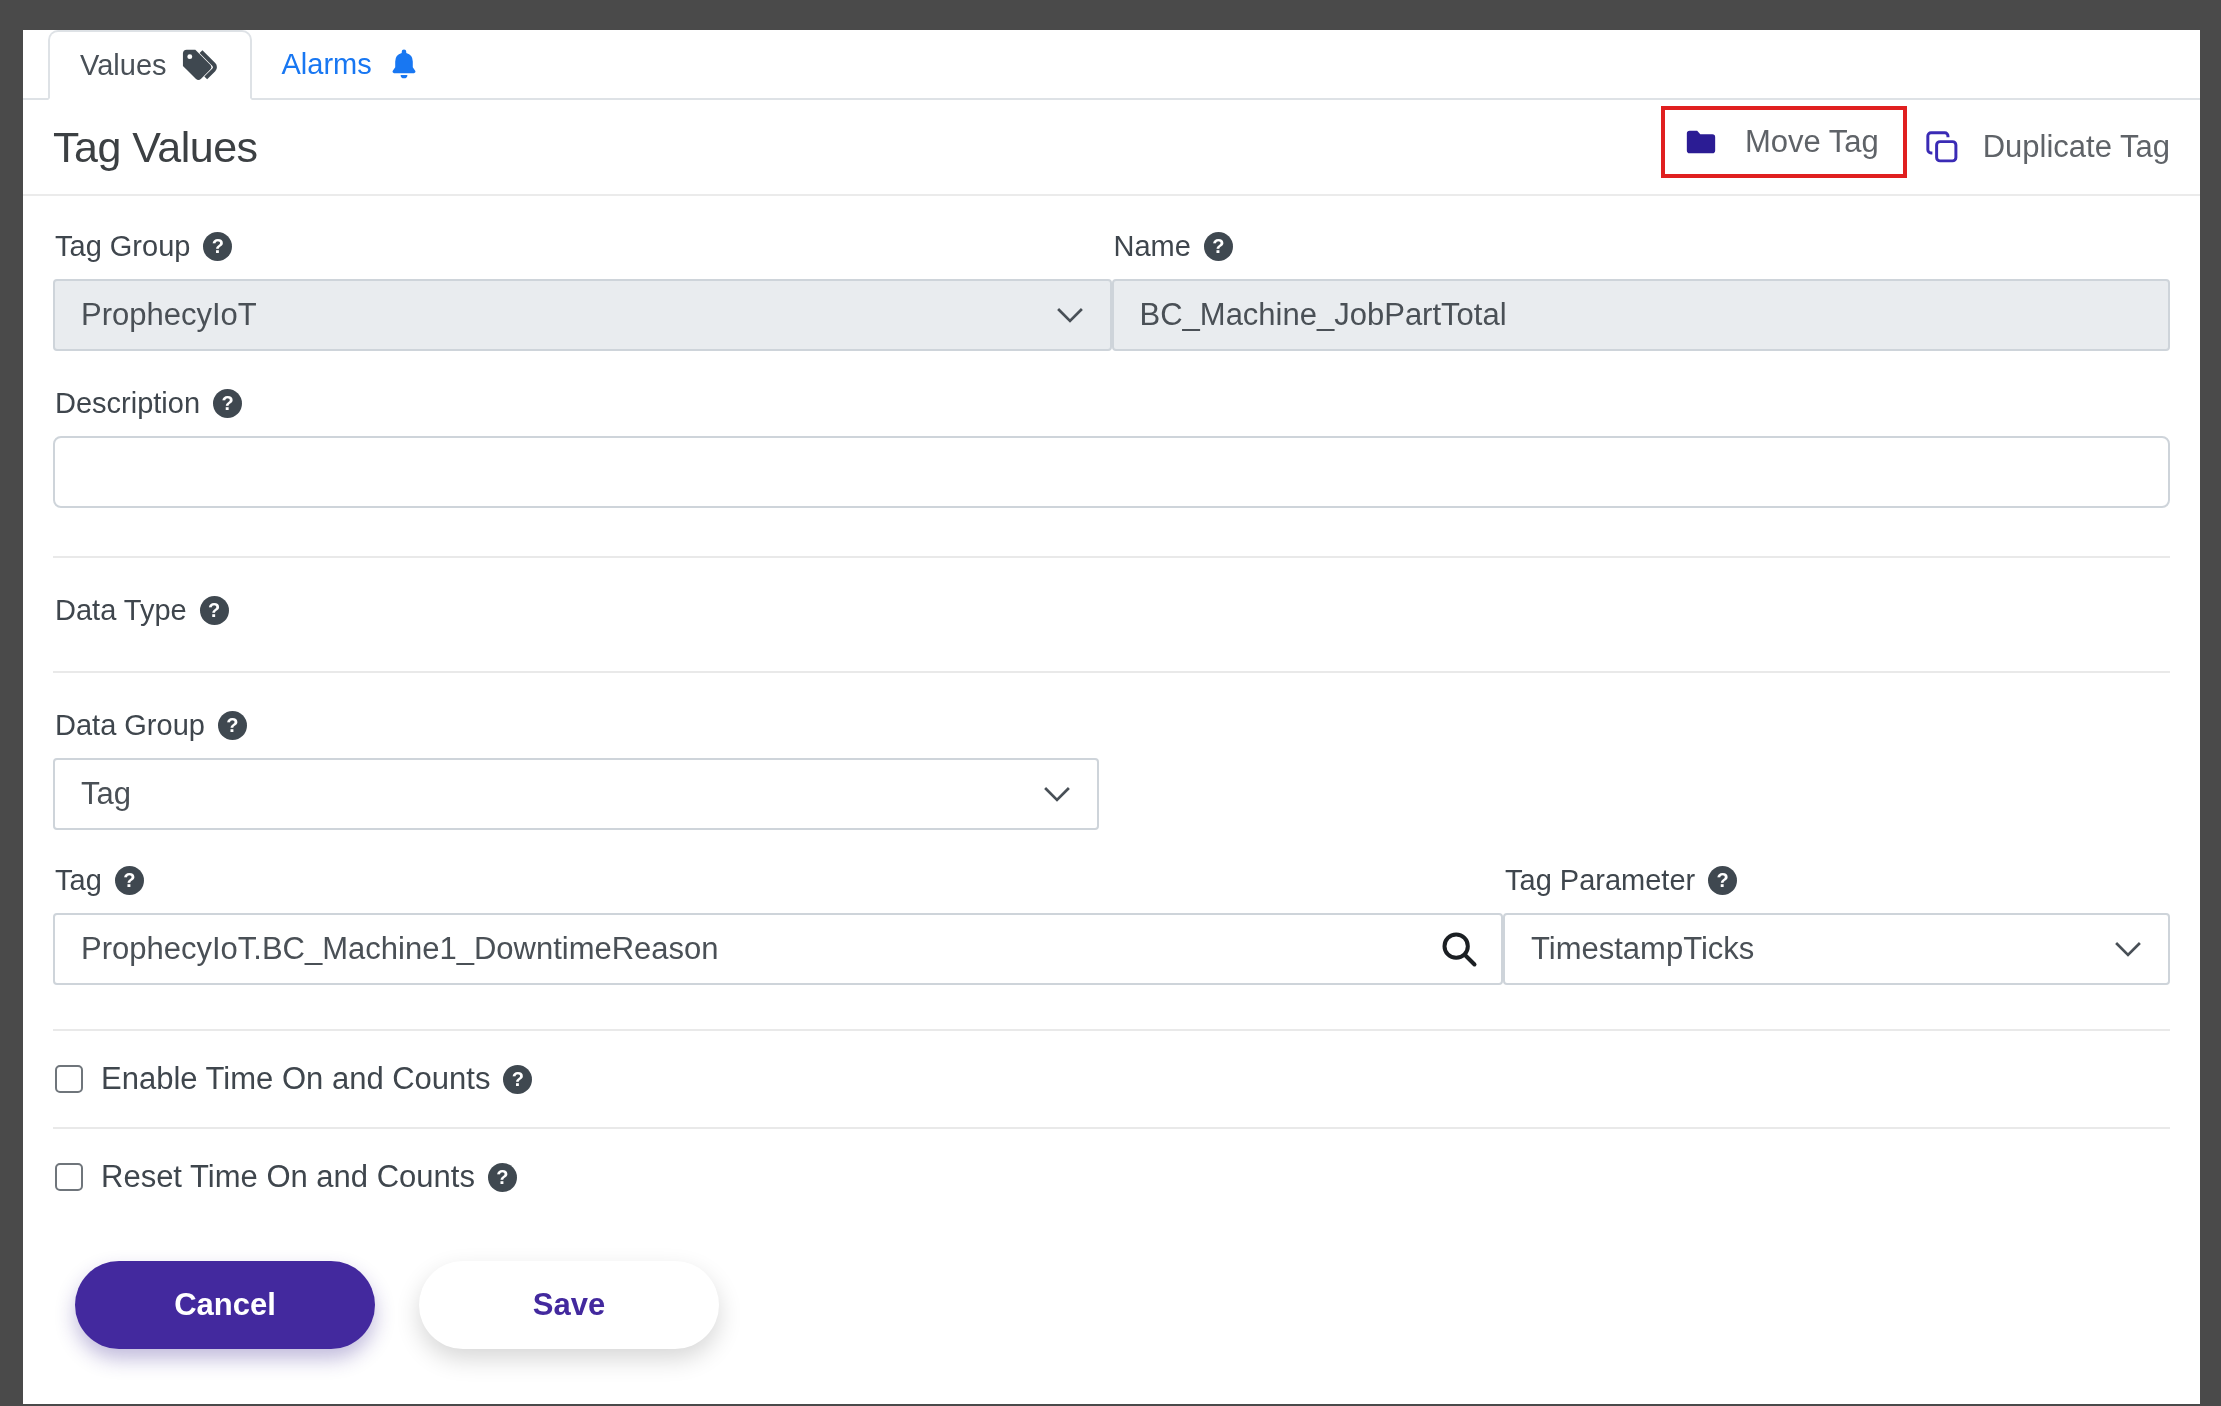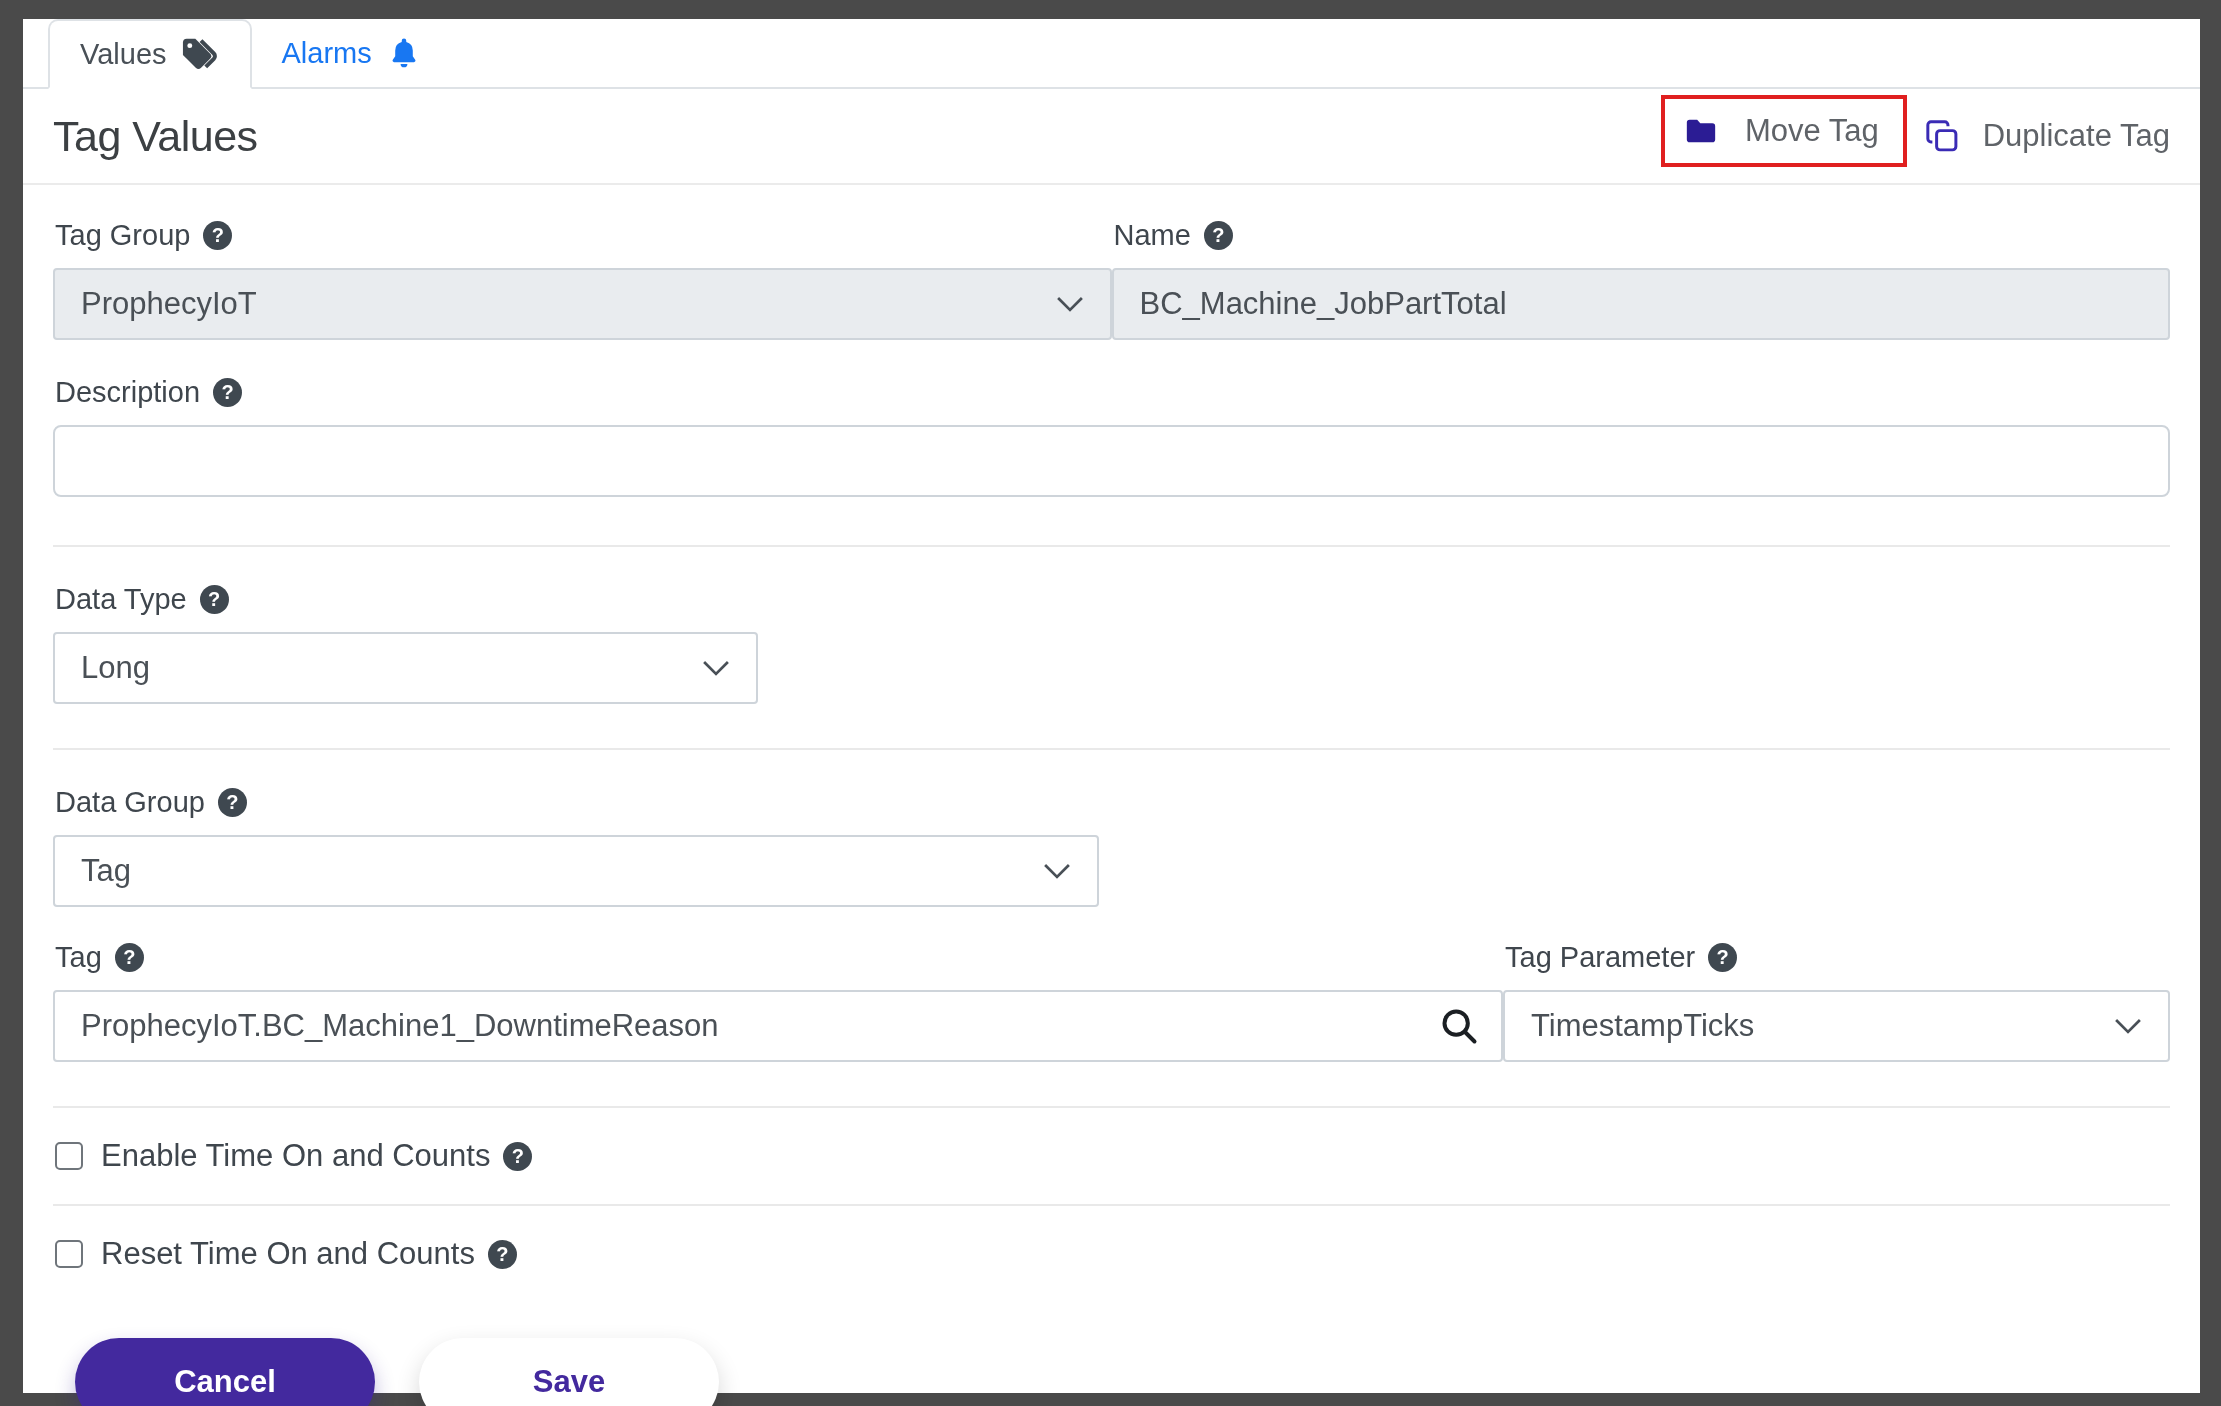--- a/index.html
+++ b/index.html
@@ -4,21 +4,21 @@
 <style>
   * { box-sizing: border-box; margin: 0; padding: 0; }
   html, body { width: 2221px; height: 1406px; }
   body {
     background: #4a4a4a;
     font-family: "Liberation Sans", sans-serif;
     position: relative;
     overflow: hidden;
   }
   .app {
-    position: absolute; left: 23px; top: 19px;
+    position: absolute; left: 23px; top: 30px;
     width: 2177px; height: 1374px;
     background: #ffffff;
   }
   
   .tabs {
     display: flex; align-items: stretch;
     height: 70px; padding-left: 25px;
     border-bottom: 2px solid #dee2e6;
   }
   .tab {
@@ -181,28 +181,20 @@
       <textarea class="ta" style=""></textarea>
     </div>
 
     <hr class="div">
 
     <div class="sec">
       <div class="label-row">
         <span>Data Type</span>
         <span class="help">?</span>
       </div>
-      <div class="control w-third">
-        <span>Long</span>
-        <span class="chev">
-          <svg width="28" height="17" viewBox="0 0 16 10" fill="none" stroke="#495057" stroke-width="1.6">
-              <path d="M1 1.5l7 7 7-7"></path>
-            </svg>
-        </span>
-      </div>
     </div>
 
     <hr class="div">
 
     <div class="sec">
       <div class="label-row">
         <span>Data Group</span>
         <span class="help">?</span>
       </div>
       <div class="control w-half">

